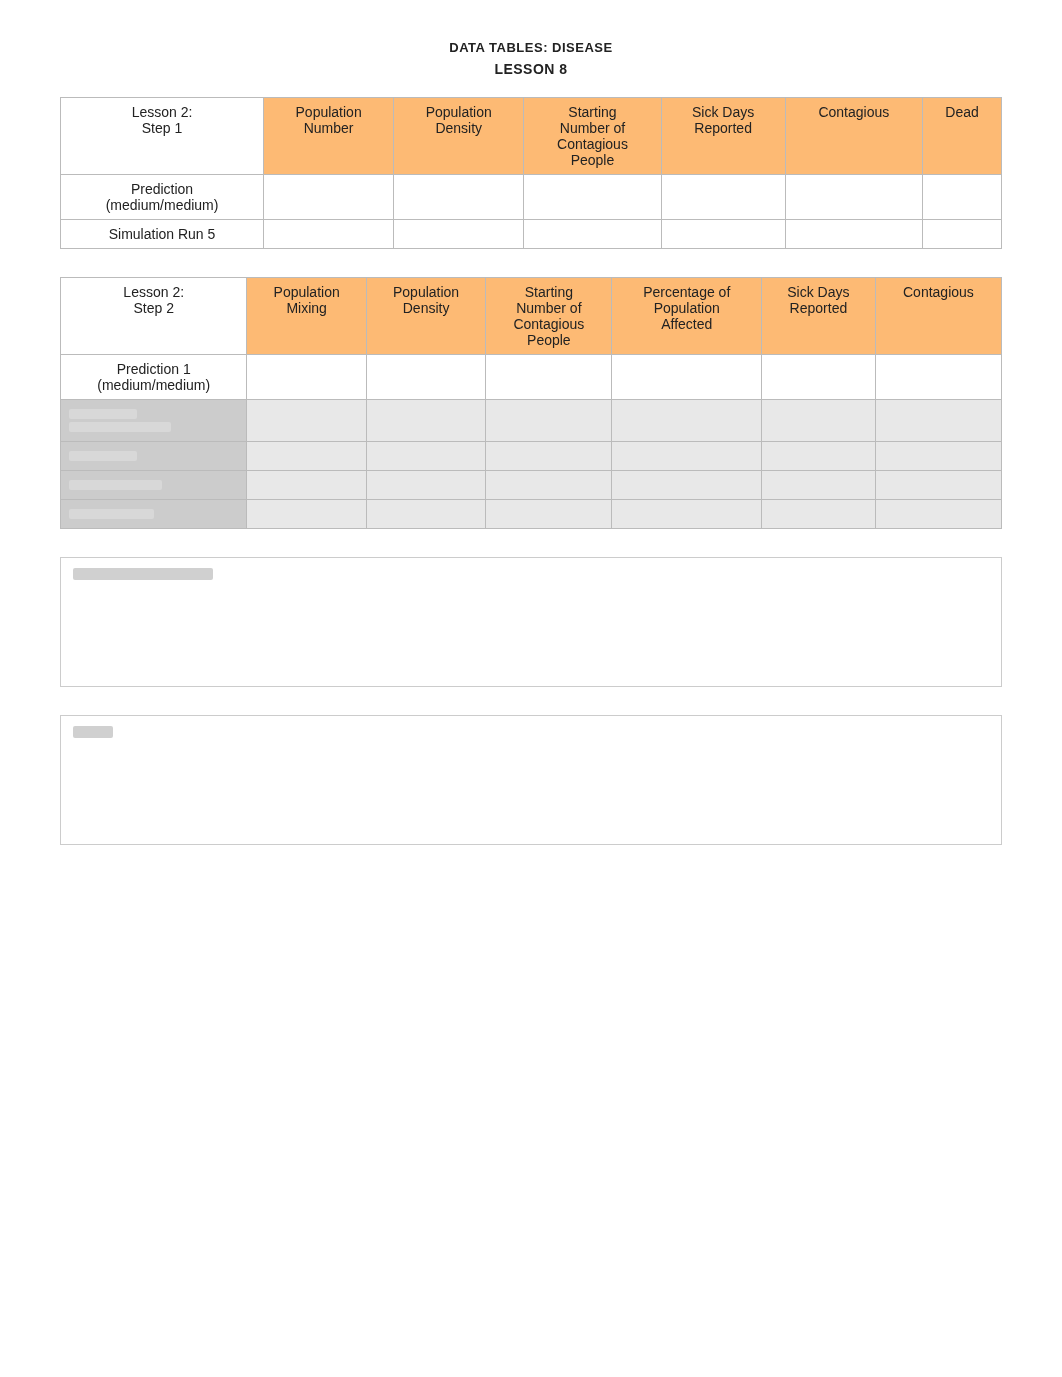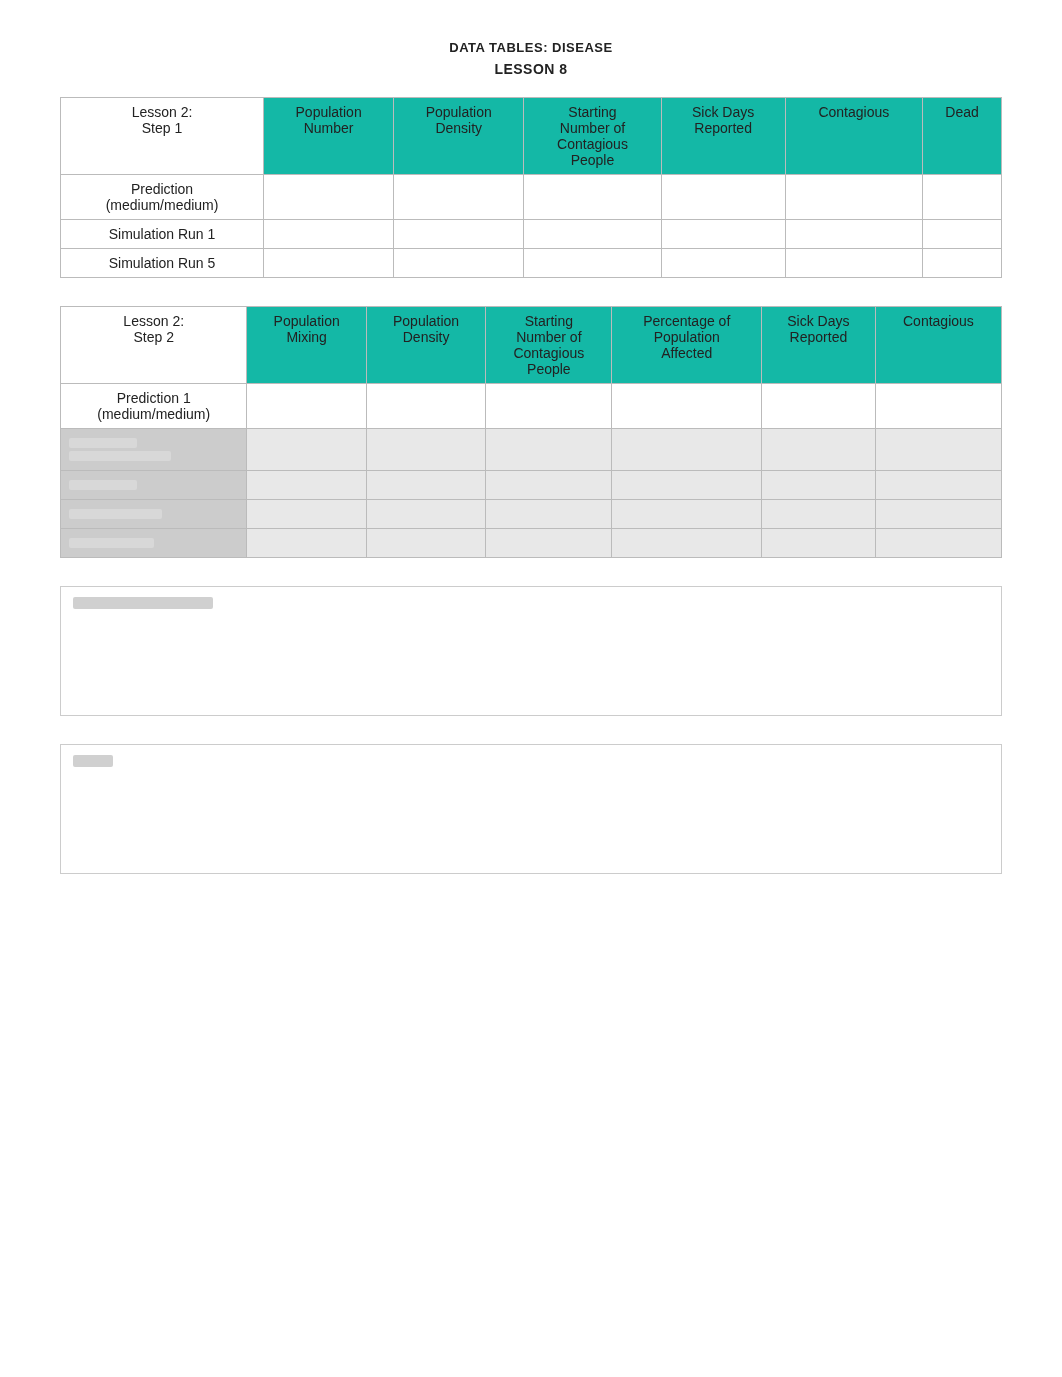--- a/index.html
+++ b/index.html
@@ -40,21 +40,21 @@
       text-align: center;
     }
 
     th, td {
       border: 1px solid #bbb;
       padding: 6px 8px;
       vertical-align: top;
     }
 
     th {
-      background: #14b8a6;
+      background: #fdba74;
       font-weight: normal;
     }
 
     .row-label {
       background: #fff;
     }
 
     .data-row td {
       height: 28px;
     }
@@ -118,29 +118,20 @@
       <tr class="data-row">
         <td class="row-label">Prediction<br>(medium/medium)</td>
         <td></td>
         <td></td>
         <td></td>
         <td></td>
         <td></td>
         <td></td>
       </tr>
       <tr class="data-row">
-        <td class="row-label">Simulation Run 1</td>
-        <td></td>
-        <td></td>
-        <td></td>
-        <td></td>
-        <td></td>
-        <td></td>
-      </tr>
-      <tr class="data-row">
         <td class="row-label">Simulation Run 5</td>
         <td></td>
         <td></td>
         <td></td>
         <td></td>
         <td></td>
         <td></td>
       </tr>
     </tbody>
   </table>

